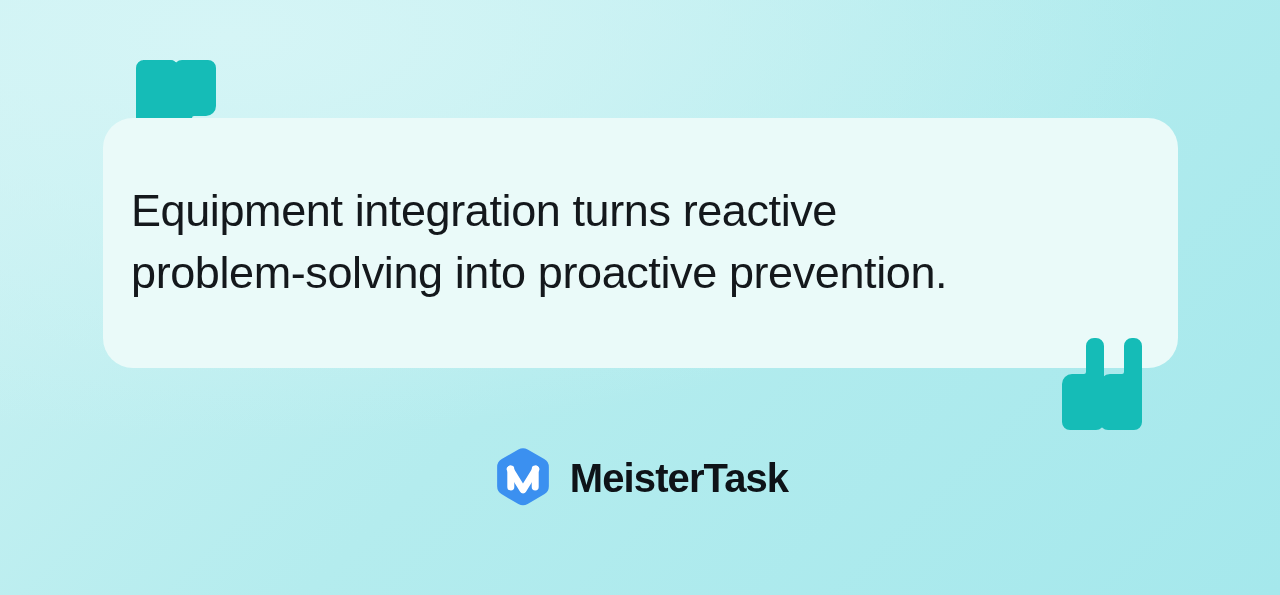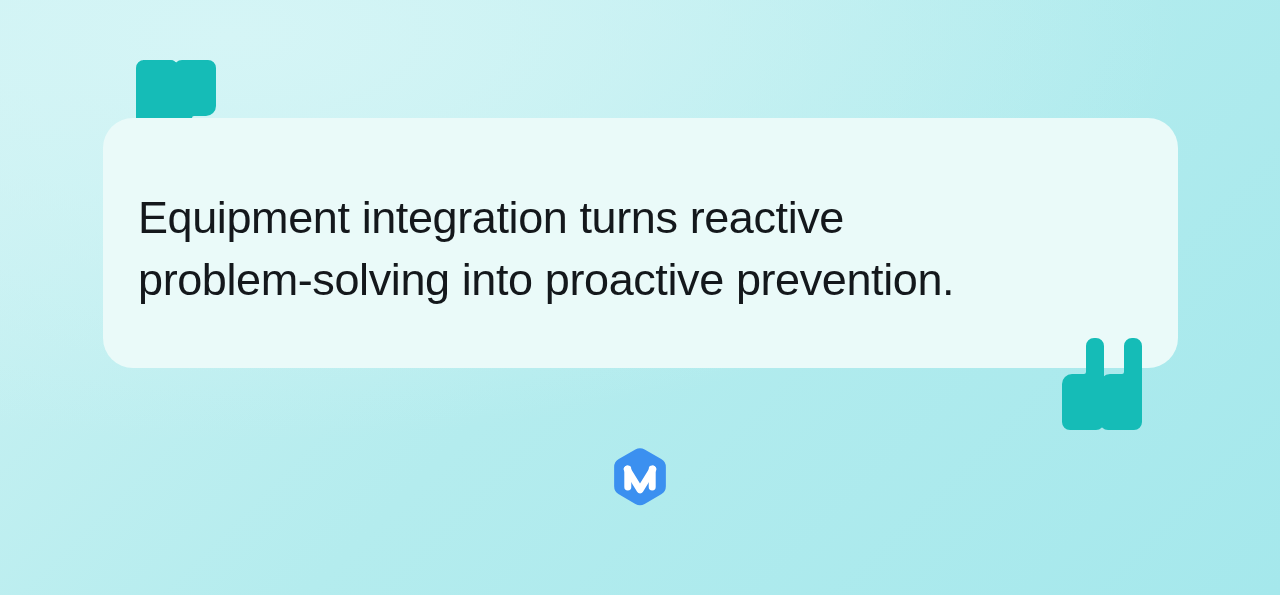--- a/index.html
+++ b/index.html
@@ -33,21 +33,21 @@
     height: 250px;
     background: #eafaf9;
     border-radius: 30px;
   }
 
   #quote-text {
     position: absolute;
     left: 24px;
     top: 58px;
     width: 1010px;
-    margin: 11px;
+    margin: 4px;
     font-family: "Liberation Sans", sans-serif;
     font-size: 45px;
     line-height: 62px;
     font-weight: 400;
     letter-spacing: -0.4px;
     color: #14181c;
     white-space: pre-line;
   }
 
   
@@ -131,15 +131,16 @@
 
   <div id="brand-lockup">
     <span id="brand-logo-mark">
       <svg viewBox="0 0 64 64" xmlns="http://www.w3.org/2000/svg" aria-hidden="true">
         <path fill="#3b90f0" d="M27.2 2.6 a9.6 9.6 0 0 1 9.6 0 l17.1 9.9 a9.6 9.6 0 0 1 4.8 8.3 v19.8 a9.6 9.6 0 0 1 -4.8 8.3 l-17.1 9.9 a9.6 9.6 0 0 1 -9.6 0 l-17.1 -9.9 a9.6 9.6 0 0 1 -4.8 -8.3 v-19.8 a9.6 9.6 0 0 1 4.8 -8.3 z"></path>
         <path fill="#ffffff" d="M19.4 19.2 a3.6 3.6 0 0 1 3.6 3.6 v18.4 a3.6 3.6 0 0 1 -7.2 0 v-18.4 a3.6 3.6 0 0 1 3.6 -3.6 z"></path>
         <path fill="#ffffff" d="M44.6 19.2 a3.6 3.6 0 0 1 3.6 3.6 v18.4 a3.6 3.6 0 0 1 -7.2 0 v-18.4 a3.6 3.6 0 0 1 3.6 -3.6 z"></path>
         <path fill="#ffffff" d="M16.9 19.9 a3.6 3.6 0 0 1 4.9 1.2 l10.2 16.6 l10.2 -16.6 a3.6 3.6 0 1 1 6.1 3.8 l-13.2 21.4 a3.6 3.6 0 0 1 -6.1 0 l-13.2 -21.4 a3.6 3.6 0 0 1 1.1 -5 z"></path>
       </svg>
     </span>
+    <span id="brand-wordmark">MeisterTask</span>
   </div>
 
 </div>
 
 </body></html>

